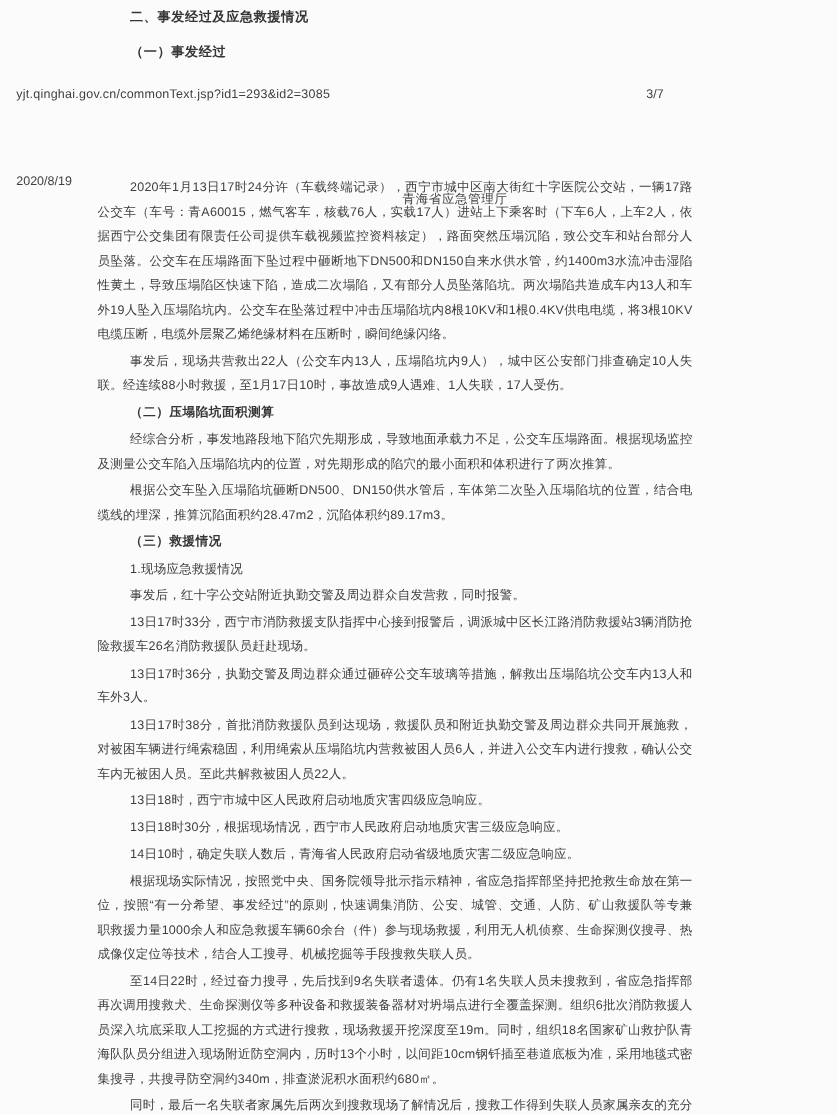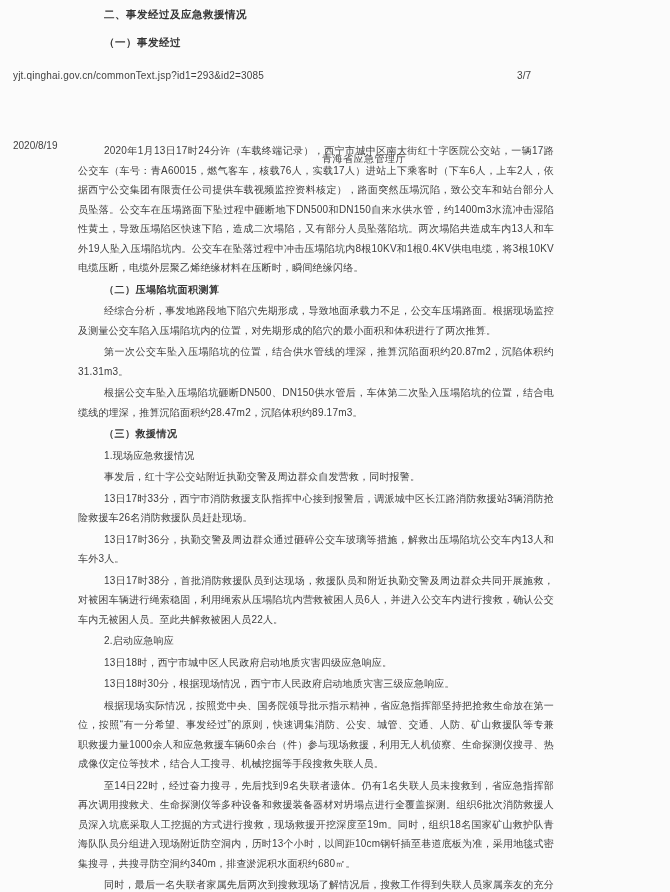--- a/index.html
+++ b/index.html
@@ -93,31 +93,31 @@
     <span class="pageno">3/7</span>
   </div>
 
   <div class="print-header">
     <span class="date">2020/8/19</span>
     <span class="title">青海省应急管理厅</span>
   </div>
 
   <div class="content">
     <p class="para">2020年1月13日17时24分许（车载终端记录），西宁市城中区南大街红十字医院公交站，一辆17路公交车（车号：青A60015，燃气客车，核载76人，实载17人）进站上下乘客时（下车6人，上车2人，依据西宁公交集团有限责任公司提供车载视频监控资料核定），路面突然压塌沉陷，致公交车和站台部分人员坠落。公交车在压塌路面下坠过程中砸断地下DN500和DN150自来水供水管，约1400m3水流冲击湿陷性黄土，导致压塌陷区快速下陷，造成二次塌陷，又有部分人员坠落陷坑。两次塌陷共造成车内13人和车外19人坠入压塌陷坑内。公交车在坠落过程中冲击压塌陷坑内8根10KV和1根0.4KV供电电缆，将3根10KV电缆压断，电缆外层聚乙烯绝缘材料在压断时，瞬间绝缘闪络。</p>
+    <p class="para">事发后，现场共营救出22人（公交车内13人，压塌陷坑内9人），城中区公安部门排查确定10人失联。经连续88小时救援，至1月17日10时，事故造成9人遇难、1人失联，17人受伤。</p>
     <p class="head">（二）压塌陷坑面积测算</p>
     <p class="para">经综合分析，事发地路段地下陷穴先期形成，导致地面承载力不足，公交车压塌路面。根据现场监控及测量公交车陷入压塌陷坑内的位置，对先期形成的陷穴的最小面积和体积进行了两次推算。</p>
-    <p class="para">第一次公交车坠入压塌陷坑的位置，结合供水管线的埋深，推算沉陷面积约20.87m2，沉陷体积约31.31m3。</p>
     <p class="para">根据公交车坠入压塌陷坑砸断DN500、DN150供水管后，车体第二次坠入压塌陷坑的位置，结合电缆线的埋深，推算沉陷面积约28.47m2，沉陷体积约89.17m3。</p>
     <p class="head">（三）救援情况</p>
     <p class="para">1.现场应急救援情况</p>
     <p class="para">事发后，红十字公交站附近执勤交警及周边群众自发营救，同时报警。</p>
     <p class="para">13日17时33分，西宁市消防救援支队指挥中心接到报警后，调派城中区长江路消防救援站3辆消防抢险救援车26名消防救援队员赶赴现场。</p>
     <p class="para">13日17时36分，执勤交警及周边群众通过砸碎公交车玻璃等措施，解救出压塌陷坑公交车内13人和车外3人。</p>
     <p class="para">13日17时38分，首批消防救援队员到达现场，救援队员和附近执勤交警及周边群众共同开展施救，对被困车辆进行绳索稳固，利用绳索从压塌陷坑内营救被困人员6人，并进入公交车内进行搜救，确认公交车内无被困人员。至此共解救被困人员22人。</p>
-    <p class="para">2.启动应急响应</p>
     <p class="para">13日18时，西宁市城中区人民政府启动地质灾害四级应急响应。</p>
     <p class="para">13日18时30分，根据现场情况，西宁市人民政府启动地质灾害三级应急响应。</p>
+    <p class="para">14日10时，确定失联人数后，青海省人民政府启动省级地质灾害二级应急响应。</p>
     <p class="para">根据现场实际情况，按照党中央、国务院领导批示指示精神，省应急指挥部坚持把抢救生命放在第一位，按照“有一分希望、事发经过”的原则，快速调集消防、公安、城管、交通、人防、矿山救援队等专兼职救援力量1000余人和应急救援车辆60余台（件）参与现场救援，利用无人机侦察、生命探测仪搜寻、热成像仪定位等技术，结合人工搜寻、机械挖掘等手段搜救失联人员。</p>
     <p class="para">至14日22时，经过奋力搜寻，先后找到9名失联者遗体。仍有1名失联人员未搜救到，省应急指挥部再次调用搜救犬、生命探测仪等多种设备和救援装备器材对坍塌点进行全覆盖探测。组织6批次消防救援人员深入坑底采取人工挖掘的方式进行搜救，现场救援开挖深度至19m。同时，组织18名国家矿山救护队青海队队员分组进入现场附近防空洞内，历时13个小时，以间距10cm钢钎插至巷道底板为准，采用地毯式密集搜寻，共搜寻防空洞约340m，排查淤泥积水面积约680㎡。</p>
     <p class="para">同时，最后一名失联者家属先后两次到搜救现场了解情况后，搜救工作得到失联人员家属亲友的充分认同并主动要求政府停止搜救。</p>
   </div>
 
 </div>
 
 </body></html>

